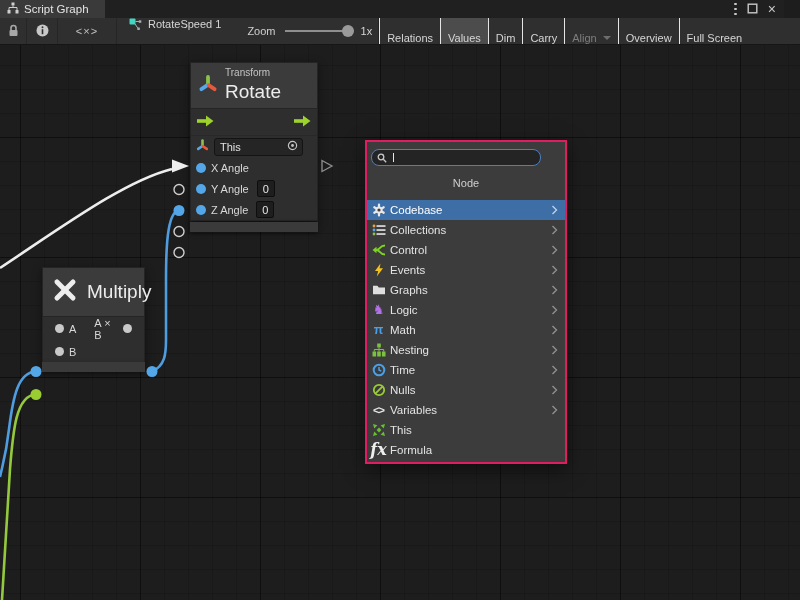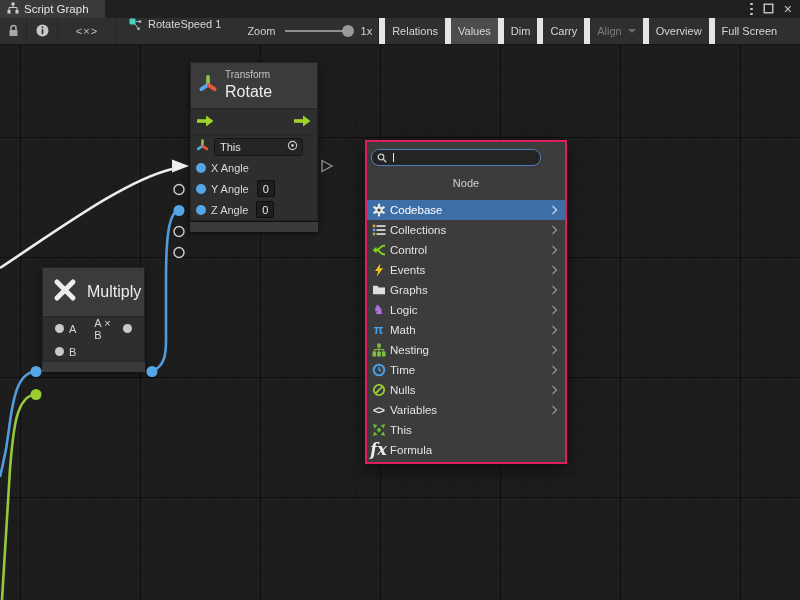--- a/index.html
+++ b/index.html
@@ -2,37 +2,37 @@
 <html style="--accent-selection: #3d6ea5; --finder-border: #e11d62; --search-border: #4e7ebd; --wire-blue: #4f9ddf; --wire-green: #95c93d; --port-blue: #53a7e8; --port-green: #9acd32; --flow-green: #9ed32c;"><head>
 <meta charset="utf-8">
 <style>
   html,body { margin:0; padding:0; }
   body {
     width:800px; height:600px; overflow:hidden; position:relative;
     background:#1d1d1d; font-family:"Liberation Sans",sans-serif;
     -webkit-font-smoothing:antialiased;
   }
   
-  .tabbar { position:absolute; top:0; left:0; right:0; height:18px; background:#202020; display:flex; align-items:stretch; z-index:20; }
+  .tabbar { position:absolute; top:0; left:0; right:16px; height:18px; background:#202020; display:flex; align-items:stretch; z-index:20; }
   .tab { background:#3a3a3a; display:flex; align-items:center; gap:5px; padding:0 16px 0 7px; font-size:11.5px; color:#e4e4e4; }
   .win-controls { margin-left:auto; display:flex; align-items:center; gap:10px; padding-right:8px; color:#c8c8c8; }
   .vdots { display:flex; flex-direction:column; gap:2.5px; }
   .vdots i { width:2.5px; height:2.5px; border-radius:50%; background:#c8c8c8; }
   .close-x { font-size:14px; line-height:1; color:#c8c8c8; }
   
   .toolbar { position:absolute; top:18px; left:0; right:0; height:26px; background:#2f2f2f; border-bottom:1px solid #161616; display:flex; align-items:stretch; font-size:11px; color:#d6d6d6; overflow:hidden; z-index:20; }
   .tbtn { display:flex; align-items:center; justify-content:center; border-right:1px solid #262626; }
   .tbtn.lock { width:26px; } .tbtn.info { width:30px; } .tbtn.code { width:58px; color:#c2c2c2; letter-spacing:1px; }
   .refgroup { display:flex; align-items:flex-start; gap:6px; padding:0 10px 0 12px; }
   .zoomgroup { display:flex; align-items:center; margin-left:16px; }
   .zoomgroup .zl { color:#cfcfcf; }
   .track { width:66px; height:2px; background:#8f8f8f; position:relative; margin:0 10px 0 9px; }
   .knob { position:absolute; right:-3px; top:-5px; width:12px; height:12px; border-radius:50%; background:#9a9a9a; }
   .tbsep { width:1px; background:#232323; margin-left:6px; }
-  .tgl { display:flex; align-items:center; padding:0 7px; border-left:6px solid #e5e5e5; white-space:nowrap; }
+  .tgl { display:flex; align-items:flex-end; padding:0 7px; border-left:1px solid #e5e5e5; white-space:nowrap; }
   .tgl.active { background:#4c4c4c; }
   .tgl.disabled { color:#7d7d7d; }
   .tgl.has-dd::after { content:""; width:0; height:0; border:4px solid transparent; border-top-color:#8a8a8a; margin-left:6px; margin-top:4px; }
   .tgl.disabled.has-dd::after { border-top-color:#6d6d6d; }
   
   .canvas { position:absolute; top:45px; left:0; width:800px; height:555px; background-color:#1d1d1d;
     background-image:
       linear-gradient(to right, rgba(0,0,0,.40) 1px, transparent 1px),
       linear-gradient(to bottom, rgba(0,0,0,.40) 1px, transparent 1px),
       linear-gradient(to right, rgba(0,0,0,.13) 1px, transparent 1px),
@@ -41,21 +41,21 @@
     background-position:20px 92px,20px 92px,20px 20px,20px 20px;
   }
   .wires { position:absolute; top:45px; left:0; z-index:3; pointer-events:none; }
   
   .node { position:absolute; background:#2e2e2e; border:1px solid #242424; box-sizing:border-box; box-shadow:0 3px 9px rgba(0,0,0,.45); z-index:2; }
   .node-header { background:#3b3b3b; border-bottom:1px solid #252525; display:flex; align-items:center; }
   #node-transform { left:190px; top:62px; width:128px; }
   #node-transform .node-header { height:45px; gap:7px; padding-left:7px; }
   .hdr-texts { display:flex; flex-direction:column; line-height:1.25; }
   .hdr-cat { font-size:10px; color:#c3c3c3; }
-  .hdr-title { font-size:16px; color:#ececec; }
+  .hdr-title { font-size:19px; color:#ececec; }
   .flow-row { height:26px; display:flex; align-items:center; justify-content:space-between; padding:0 6px; border-bottom:1px solid #282828; }
   .port-row { height:21px; display:flex; align-items:center; padding-left:5px; gap:5px; font-size:11px; color:#d8d8d8; }
   .dot { width:10px; height:10px; border-radius:50%; background:var(--port-blue); flex:none; }
   .gdot { width:9px; height:9px; border-radius:50%; background:#c9c9c9; flex:none; }
   .this-field { display:flex; align-items:center; justify-content:space-between; height:16px; width:78px; background:#252525; border:1px solid #141414; border-radius:3px; padding:0 4px 0 5px; font-size:11px; color:#e2e2e2; }
   .val-box { min-width:12px; height:15px; background:#1e1e1e; border:1px solid #0e0e0e; border-radius:2px; color:#e6e6e6; font-size:11px; display:flex; align-items:center; justify-content:center; padding:0 2px; margin-left:3px; }
   .node-footer { position:absolute; background:#3a3a3a; height:10px; box-shadow:0 2px 5px rgba(0,0,0,.4); z-index:2; }
   #node-multiply { left:42px; top:267px; width:103px; }
   #node-multiply .node-header { height:48px; gap:9px; padding-left:9px; }
   #node-multiply .port-row { height:23px; padding:0 12px; }

